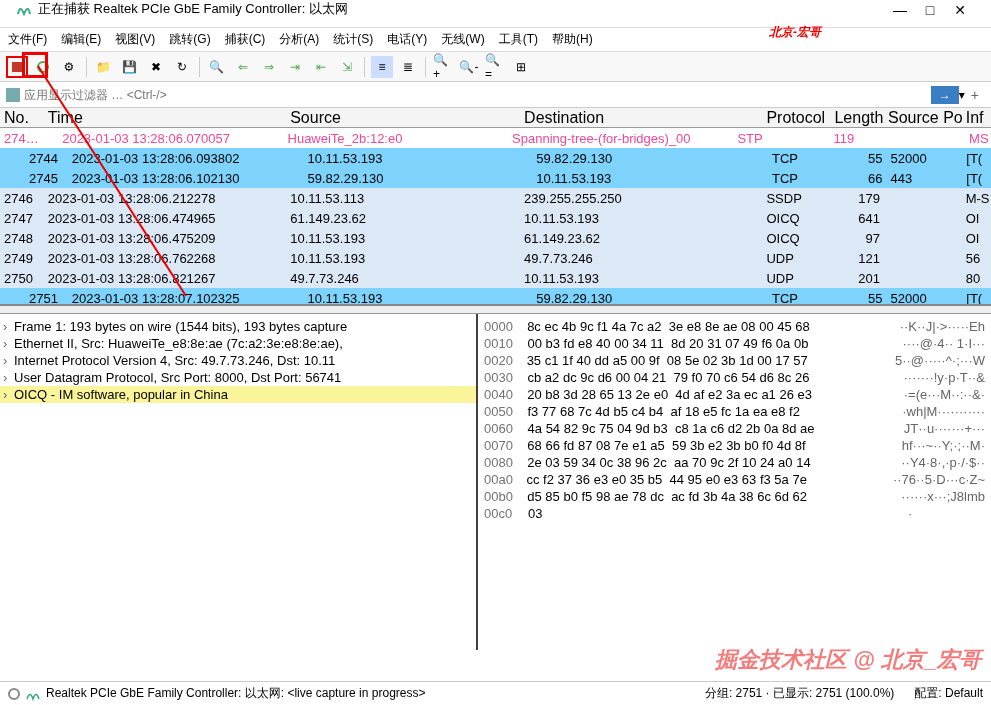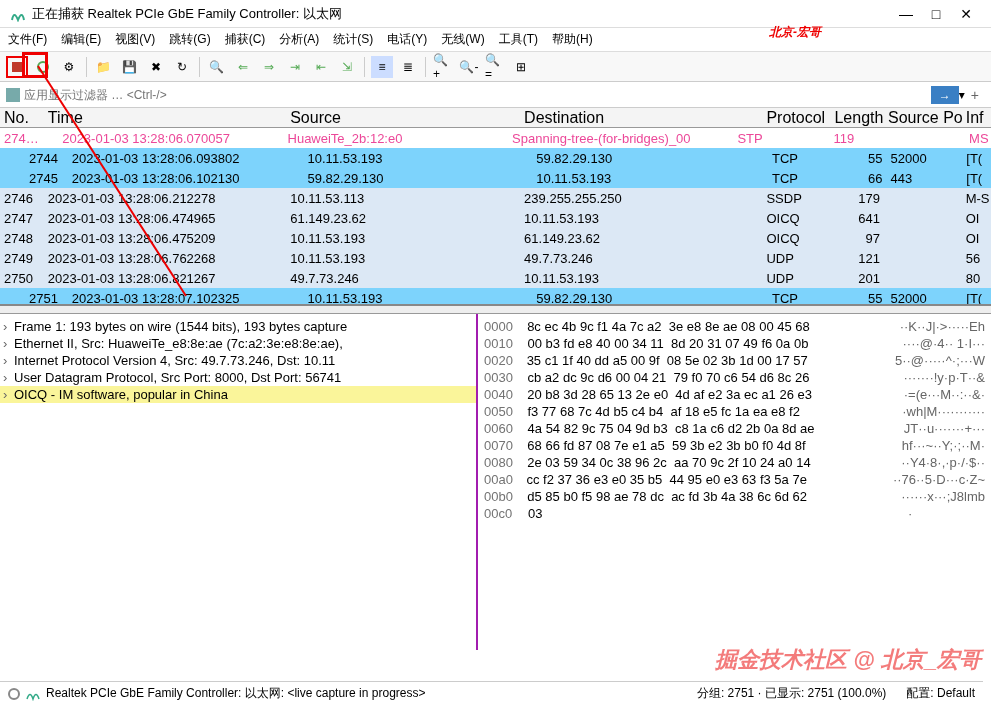--- a/index.html
+++ b/index.html
@@ -1,17 +1,17 @@
 <!DOCTYPE html>
 <html><head>
 <meta charset="utf-8">
 <style>
 * { margin:0; padding:0; box-sizing:border-box; font-family:"Microsoft YaHei",Arial,sans-serif; }
 body { width:991px; height:705px; background:#fff; font-size:12px; overflow:hidden; position:relative; }
-.titlebar { height:28px; display:flex; align-items:center; padding:0 10px; border-bottom:1px solid #ddd; background:#fff; }
+.titlebar { height:28px; display:flex; align-items:flex-start; padding:0 16px; border-bottom:1px solid #ddd; background:#fff; }
 .titlebar .shark { width:16px; height:16px; margin-right:6px; }
 .titlebar .title { flex:1; font-size:13px; }
 .titlebar .winbtn { width:30px; height:20px; display:flex; align-items:center; justify-content:center; font-size:14px; }
 .menubar { height:24px; display:flex; align-items:center; gap:14px; padding:0 8px; border-bottom:1px solid #ddd; position:relative; }
 .menubar span { font-size:12px; }
 .annotation { position:absolute; right:170px; top:-4px; font-size:28px; color:#e00; font-weight:bold; font-style:italic; }
 .toolbar { height:30px; display:flex; align-items:center; gap:4px; padding:0 6px; border-bottom:1px solid #ccc; background:#f8f8f8; }
 .toolbar .tbtn { width:22px; height:22px; display:flex; align-items:center; justify-content:center; border:1px solid transparent; }
 .toolbar .sep { width:1px; height:20px; background:#ccc; margin:0 2px; }
 .stopbtn { width:22px; height:22px; border:2px solid #e00; display:flex; align-items:center; justify-content:center; }
@@ -33,30 +33,30 @@
 .c-no { width:45px; }
 .c-time { width:250px; }
 .c-src { width:200px; }
 .c-dst { width:250px;margin-left:40px; }
 .c-proto { width:70px; }
 .c-len { width:55px; text-align:right; }
 .c-port { width:80px; }
 .c-info { width:30px; }
 .midsplit { height:8px; background:#eee; border-bottom:1px solid #999; }
 .lower { display:flex; height:336px; }
-.tree { width:478px; border-right:2px solid #a21caf; font-family:Consolas,monospace; font-size:13px; padding:4px 0; overflow:hidden; }
+.tree { width:478px; border-right:2px solid #404040; font-family:Consolas,monospace; font-size:13px; padding:4px 0; overflow:hidden; }
 .tree .node { padding:1px 4px 1px 14px; position:relative; white-space:nowrap; }
 .tree .node::before { content:"›"; position:absolute; left:3px; color:#666; }
 .tree .hl { background:#faf59a; }
 .hexpane { flex:1; font-family:Consolas,monospace; font-size:13px; padding:4px 6px; overflow:hidden; }
 .hexrow { display:flex; white-space:pre; line-height:17px; }
 .hexrow .off { width:44px; color:#737373; }
 .hexrow .bytes { width:380px; letter-spacing:0px; }
 .hexrow .ascii { color:#666; }
-.statusbar { position:absolute; bottom:0; left:0; right:8px; height:24px; border-top:1px solid #ccc; display:flex; align-items:center; padding:0 8px; font-size:12px; background:#fff; }
+.statusbar { position:absolute; bottom:0; left:0; right:0; height:24px; border-top:1px solid #ccc; display:flex; align-items:center; padding:0 8px; font-size:12px; background:#fff; }
 .statusbar .dot { width:12px; height:12px; border:2px solid #888; border-radius:50%; margin-right:6px; }
 .statusbar .shark2 { width:14px; height:14px; margin-right:6px; }
 .statusbar .flex { flex:1; }
 .watermark { position:absolute; right:10px; bottom:30px; font-size:22px; color:#ef4444; font-weight:bold; opacity:.7; font-style:italic; pointer-events:none; }
 .arrowline { position:absolute; left:36px; top:56px; width:180px; height:250px; pointer-events:none; z-index:50; }
 .red-box { position:absolute; left:22px; top:52px; width:26px; height:26px; border:3px solid #e00; z-index:49; pointer-events:none; }
 </style>
 </head>
 <body>
 

